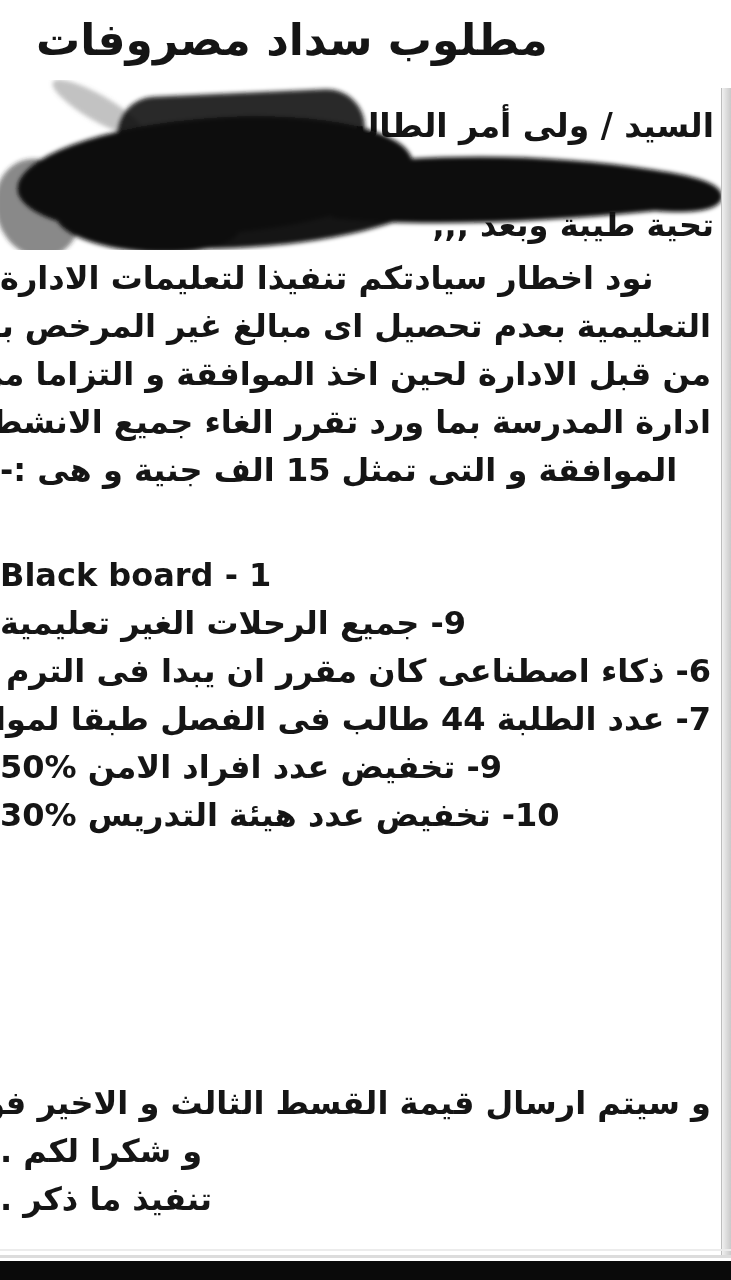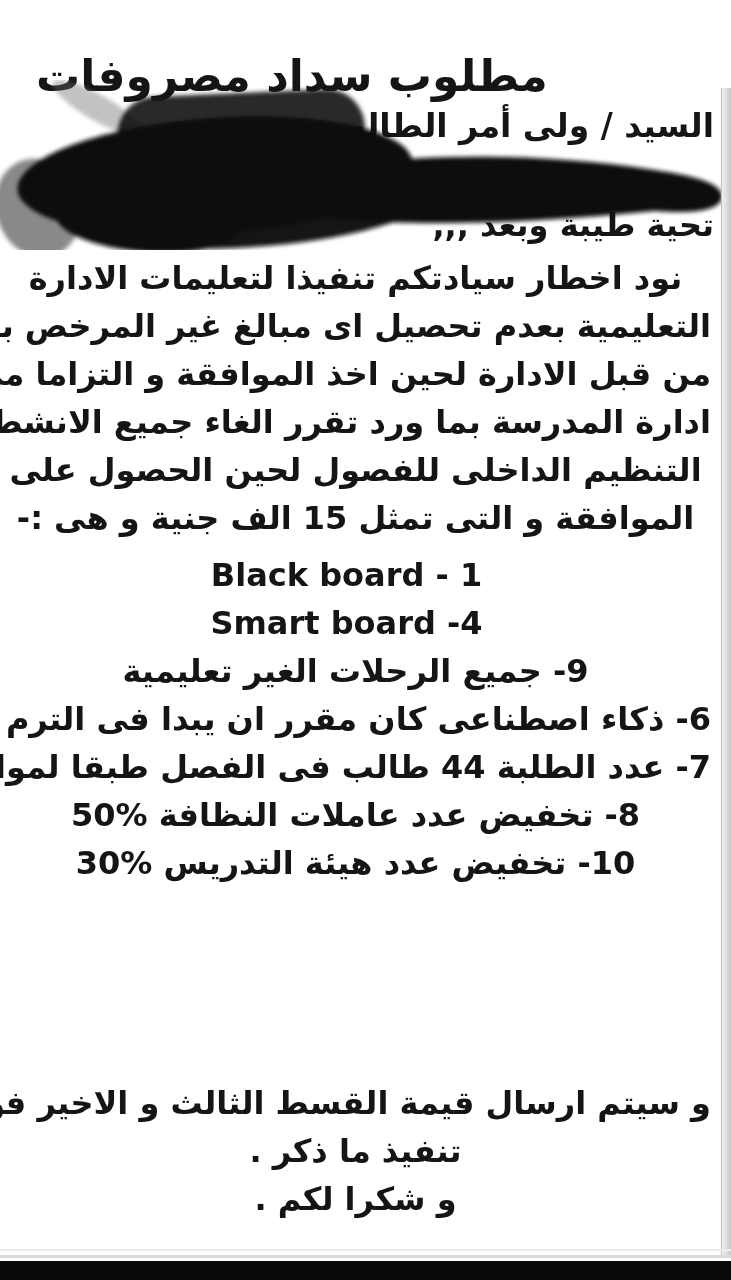--- a/index.html
+++ b/index.html
@@ -3,21 +3,21 @@
 <meta charset="utf-8">
 <style>
   html,body{margin:0;padding:0}
   body{
     width:731px;height:1280px;position:relative;overflow:hidden;
     background:#ffffff;color:#151515;
     font-family:"DejaVu Sans",sans-serif;font-weight:bold;
   }
   .title{
     position:absolute;top:8px;left:36px;
-    font-size:44px;line-height:64px;direction:rtl;white-space:nowrap;margin-top:36px;
+    font-size:44px;line-height:64px;direction:rtl;white-space:nowrap;
   }
   .greeting{
     position:absolute;top:102px;left:0;right:0;
     font-size:33px;line-height:48px;direction:rtl;text-align:right;
     padding-right:17px;white-space:nowrap;
   }
   .frag{
     position:absolute;top:163px;font-size:30px;line-height:44px;
     color:#1b1b1b;direction:rtl;white-space:nowrap;
   }
@@ -26,21 +26,21 @@
   .frag-left{right:464px}
   .salutation{
     position:absolute;top:201px;left:0;right:0;
     font-size:32px;line-height:48px;direction:rtl;text-align:right;
     padding-right:17px;white-space:nowrap;
   }
   .body-par{position:absolute;top:254px;left:0;right:0}
   .list{position:absolute;top:551px;left:0;right:0}
   .footer{position:absolute;top:1079px;left:0;right:0}
   .line{
-    font-size:32px;line-height:48px;text-align:center;white-space:nowrap;
+    font-size:32px;line-height:48px;text-align:left;white-space:nowrap;
   }
   .ar{direction:rtl;padding-right:20px}
   .en{direction:ltr;padding-right:38px}
   .marker-svg{position:absolute;top:80px;left:0;pointer-events:none}
   .right-strip{
     position:absolute;top:88px;right:0;bottom:22px;width:9px;
     background:linear-gradient(to right,#f0f0f0,#c9c9c9);
     border-left:1px solid #bdbdbd;
   }
   .rule1{position:absolute;left:0;right:0;bottom:29px;height:2px;background:#ececec}
@@ -58,38 +58,36 @@
 <span class="frag frag-mid">(1991)</span>
 <span class="frag frag-left">(4100)</span>
 
 <div class="salutation">تحية طيبة وبعد ,,,</div>
 
 <div class="body-par">
   <div class="line ar">نود اخطار سيادتكم تنفيذا لتعليمات الادارة</div>
   <div class="line ar">التعليمية بعدم تحصيل اى مبالغ غير المرخص بها</div>
   <div class="line ar">من قبل الادارة لحين اخذ الموافقة و التزاما من</div>
   <div class="line ar">ادارة المدرسة بما ورد تقرر الغاء جميع الانشطة و</div>
-  <div class="line ar">التنظيم الداخلى للفصول لحين الحصول على</div>
   <div class="line ar">الموافقة و التى تمثل 15 الف جنية و هى :-</div>
 </div>
 
 <div class="list">
   <div class="line en" dir="ltr">Black board - 1</div>
-  <div class="line en" dir="ltr">Smart board -4</div>
   <div class="line ar" dir="rtl">9- جميع الرحلات الغير تعليمية</div>
   <div class="line ar" dir="rtl">6- ذكاء اصطناعى كان مقرر ان يبدا فى الترم الثانى</div>
   <div class="line ar" dir="rtl">7- عدد الطلبة 44 طالب فى الفصل طبقا لموافقة</div>
-  <div class="line ar" dir="rtl">8- تخفيض عدد عاملات النظافة %50</div>
+  <div class="line ar" dir="rtl">9- تخفيض عدد افراد الامن %50</div>
   <div class="line ar" dir="rtl">10- تخفيض عدد هيئة التدريس %30</div>
 </div>
 
 <div class="footer">
   <div class="line ar">و سيتم ارسال قيمة القسط الثالث و الاخير فور بدأ</div>
+  <div class="line ar">و شكرا لكم .</div>
   <div class="line ar">تنفيذ ما ذكر .</div>
-  <div class="line ar">و شكرا لكم .</div>
 </div>
 
 <svg class="marker-svg" width="731" height="170" viewBox="0 0 731 170" xmlns="http://www.w3.org/2000/svg">
   <defs>
     <filter id="soft" x="-20%" y="-20%" width="140%" height="140%">
       <feGaussianBlur stdDeviation="2.2"></feGaussianBlur>
     </filter>
   </defs>
   <g filter="url(#soft)">
     <ellipse cx="98" cy="28" rx="52" ry="13" fill="#6a6a6a" opacity="0.4" transform="rotate(30 98 28)"></ellipse>

